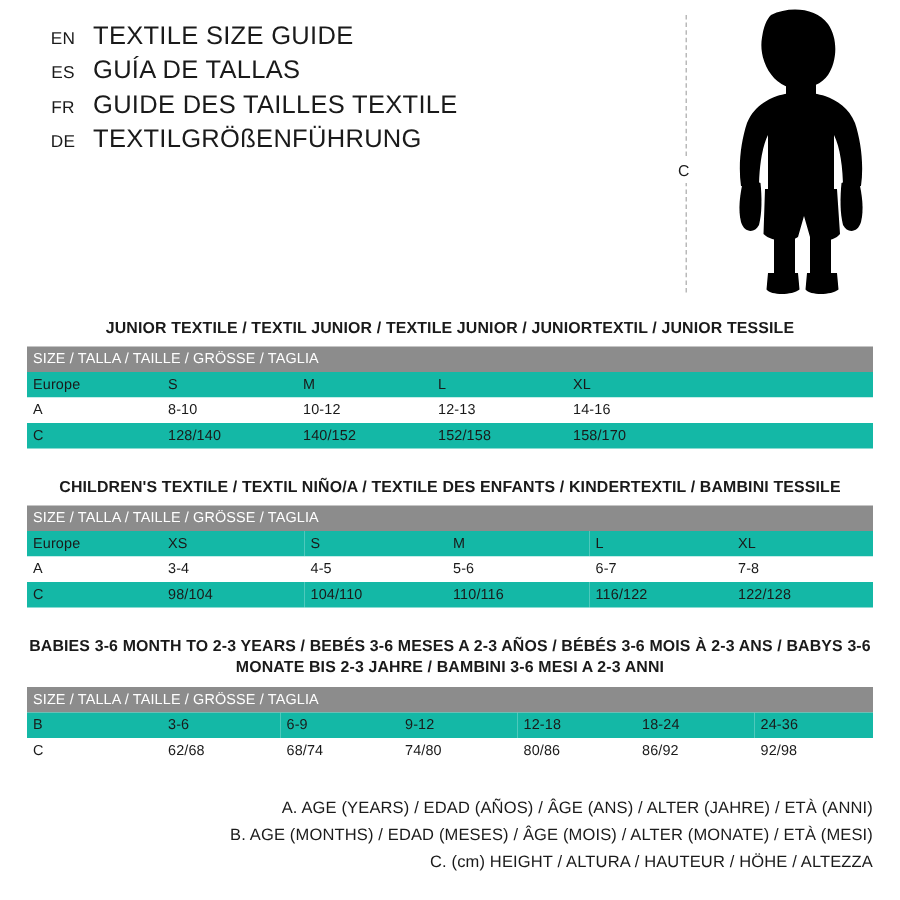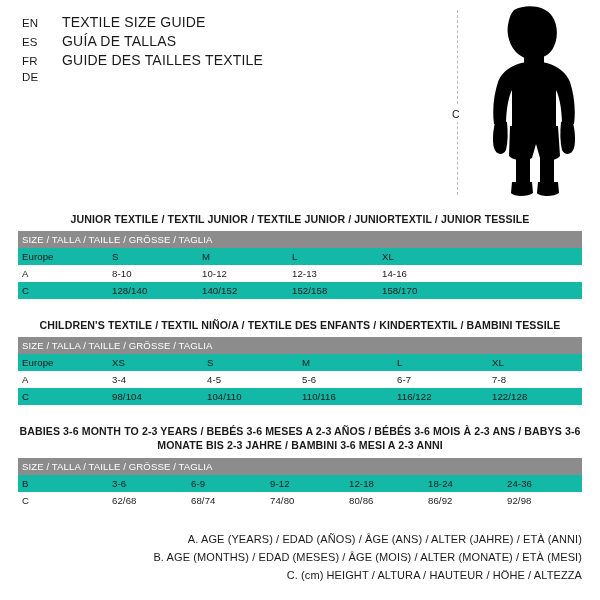--- a/index.html
+++ b/index.html
@@ -20,29 +20,30 @@
   .header {
     position: absolute;
     top: 14px;
     left: 22px;
     width: 420px;
   }
   .header-row {
     display: flex;
     align-items: baseline;
     margin-bottom: 3px;
+    text-align: center;
   }
   .lang-code {
     width: 40px;
     font-size: 11.5px;
     letter-spacing: 0.2px;
     flex: none;
   }
   .lang-title {
-    font-size: 14px;
+    font-size: 17px;
     letter-spacing: 0.2px;
   }
 
   
   .figure-area {
     position: absolute;
     top: 0;
     left: 440px;
     width: 160px;
     height: 205px;
@@ -134,20 +135,21 @@
   <div class="header-row">
     <span class="lang-code">ES</span>
     <span class="lang-title">GUÍA DE TALLAS</span>
   </div>
   <div class="header-row">
     <span class="lang-code">FR</span>
     <span class="lang-title">GUIDE DES TAILLES TEXTILE</span>
   </div>
   <div class="header-row">
     <span class="lang-code">DE</span>
+    <span class="lang-title">TEXTILGRÖßENFÜHRUNG</span>
   </div>
 </div>
 
 <div class="figure-area">
   <div class="dash-line"></div>
   <div class="c-label">C</div>
   <svg class="figure-svg" width="110" height="195" viewBox="0 0 110 195">
     <g fill="#000000">
 
       <path d="M34 4 C46 -2 64 -1 72 10 C79 20 78 35 72 44 C66 53 50 56 41 50 C31 44 26 30 28 19 C29 12 31 7 34 4 Z"></path>

